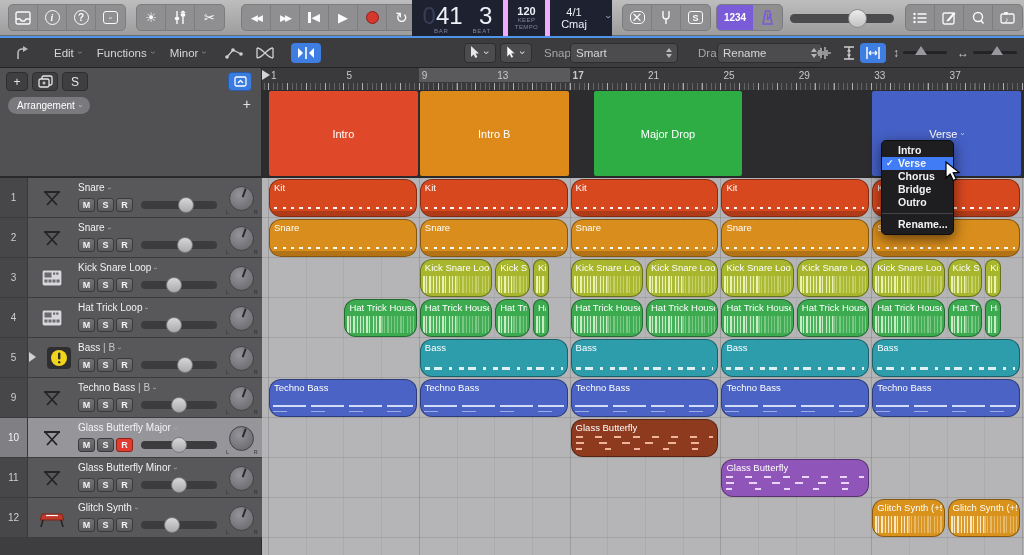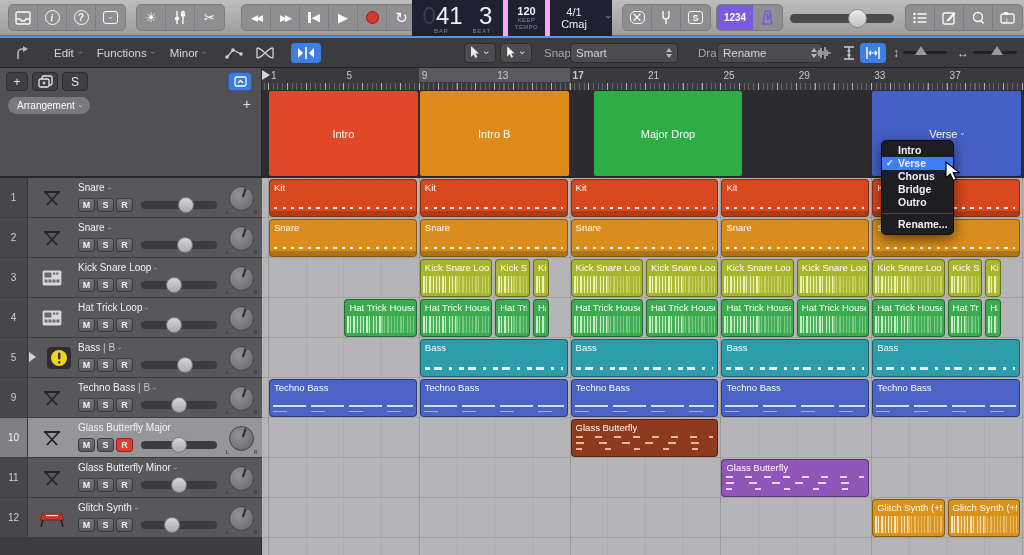--- a/index.html
+++ b/index.html
@@ -93,21 +93,21 @@
   .marker{position:absolute;top:1px;height:85px;border-radius:2px;display:flex;align-items:center;justify-content:center;
     color:#fff;font-size:11px;gap:4px;}
   .marker .chev{font-size:8px;color:#e6e6e8;}
   #sep-line{position:absolute;left:0;top:176px;width:1024px;height:2px;background:#29292b;}
   #regions-area{position:absolute;left:262px;top:178px;width:762px;height:377px;background:#b5b5b7;
     background-image:repeating-linear-gradient(90deg,rgba(0,0,0,.09) 0 1px,transparent 1px 150.8px),
                      repeating-linear-gradient(90deg,rgba(0,0,0,.05) 0 1px,transparent 1px 37.7px);
     background-position:6px 0,6px 0;}
   #lane-lines{position:absolute;left:0;top:0;width:100%;height:360px;
     background:repeating-linear-gradient(180deg,transparent 0 39px,rgba(0,0,0,.10) 39px 40px);}
-  .region{position:absolute;height:38px;border-radius:4px;border:1px solid rgba(0,0,0,.38);overflow:hidden;}
+  .region{position:absolute;height:38px;border-radius:12px;border:1px solid rgba(0,0,0,.38);overflow:hidden;}
   .rlabel{position:absolute;left:4px;top:2px;font-size:9.5px;color:#fff;white-space:nowrap;overflow:hidden;max-width:calc(100% - 6px);}
   .wave{position:absolute;bottom:3px;height:17px;}
   .wave.dim{opacity:.45;}
   .dots{position:absolute;left:4px;right:4px;bottom:7px;height:2.5px;
     background:repeating-linear-gradient(90deg,rgba(255,255,255,.95) 0 3px,transparent 3px 8.5px);}
   .bottomband{position:absolute;left:0;right:0;bottom:0;height:5px;background:rgba(0,0,0,.18);}
   .tline{position:absolute;left:3px;right:3px;bottom:9px;height:2px;
     background:repeating-linear-gradient(90deg,rgba(225,233,255,.9) 0 33px,transparent 33px 38px);}
   .tline2{position:absolute;left:3px;right:3px;bottom:4px;height:1.5px;
     background:repeating-linear-gradient(90deg,rgba(225,233,255,.55) 0 14px,transparent 14px 38px);}

